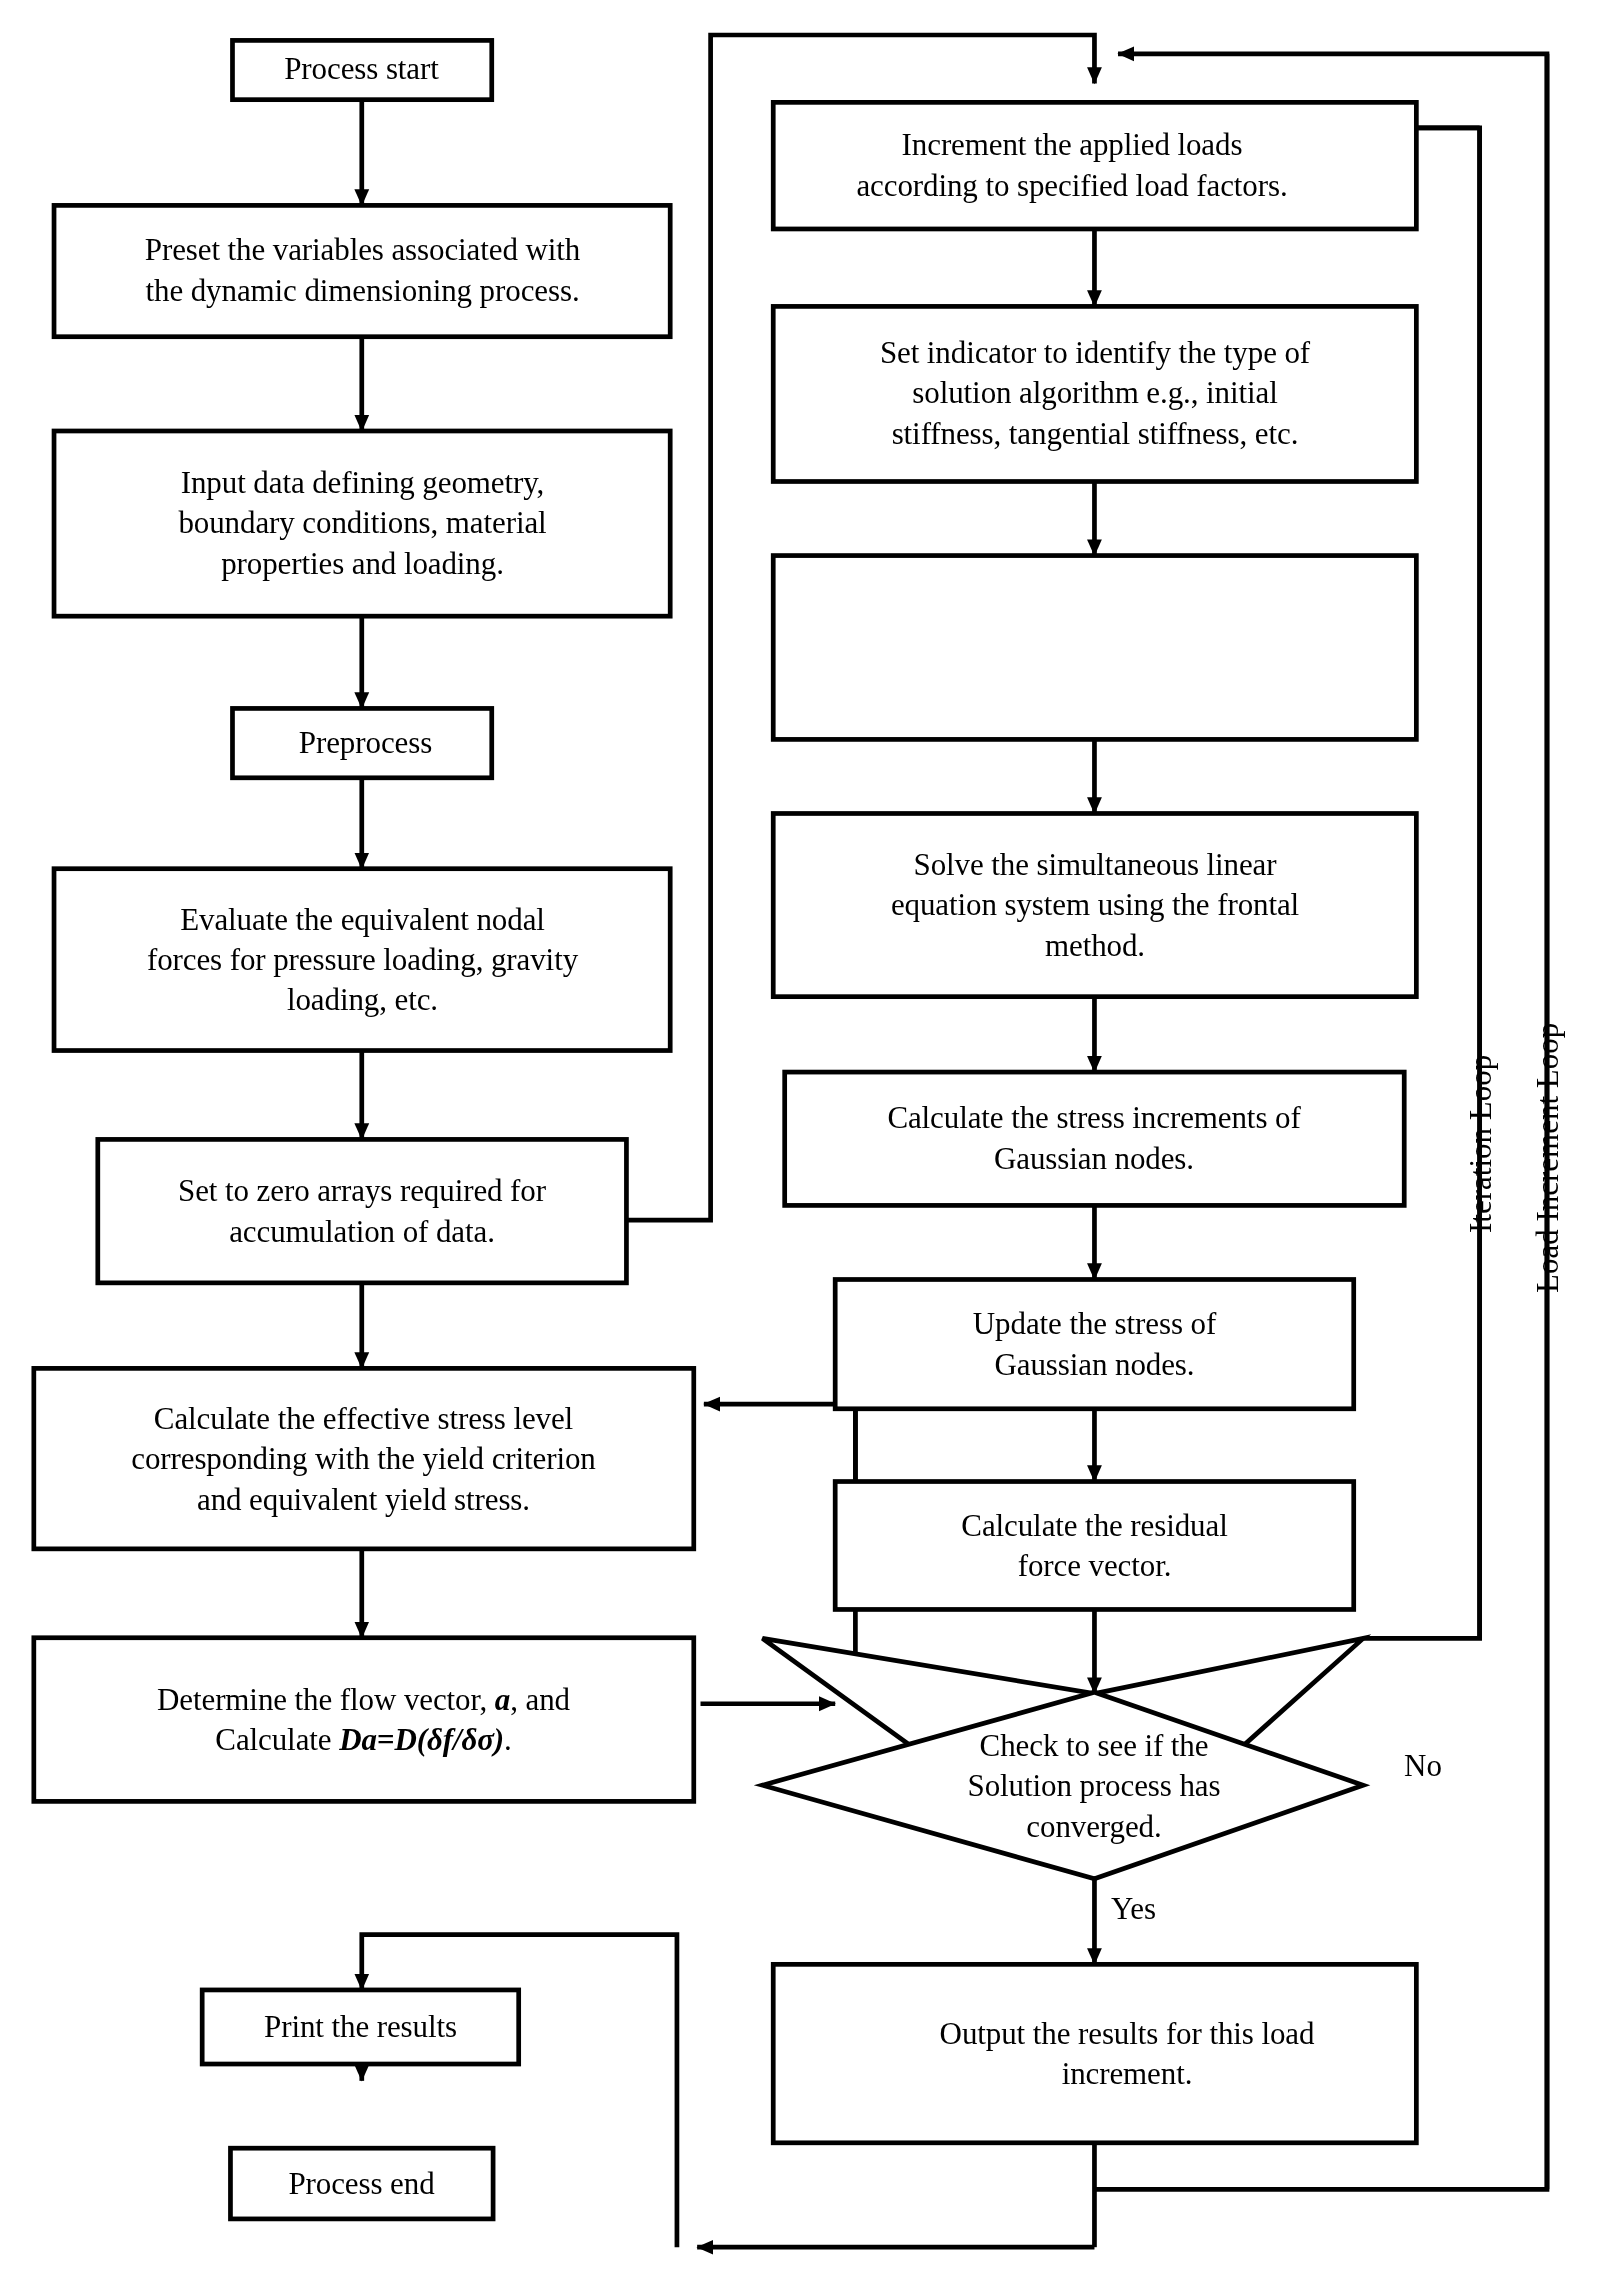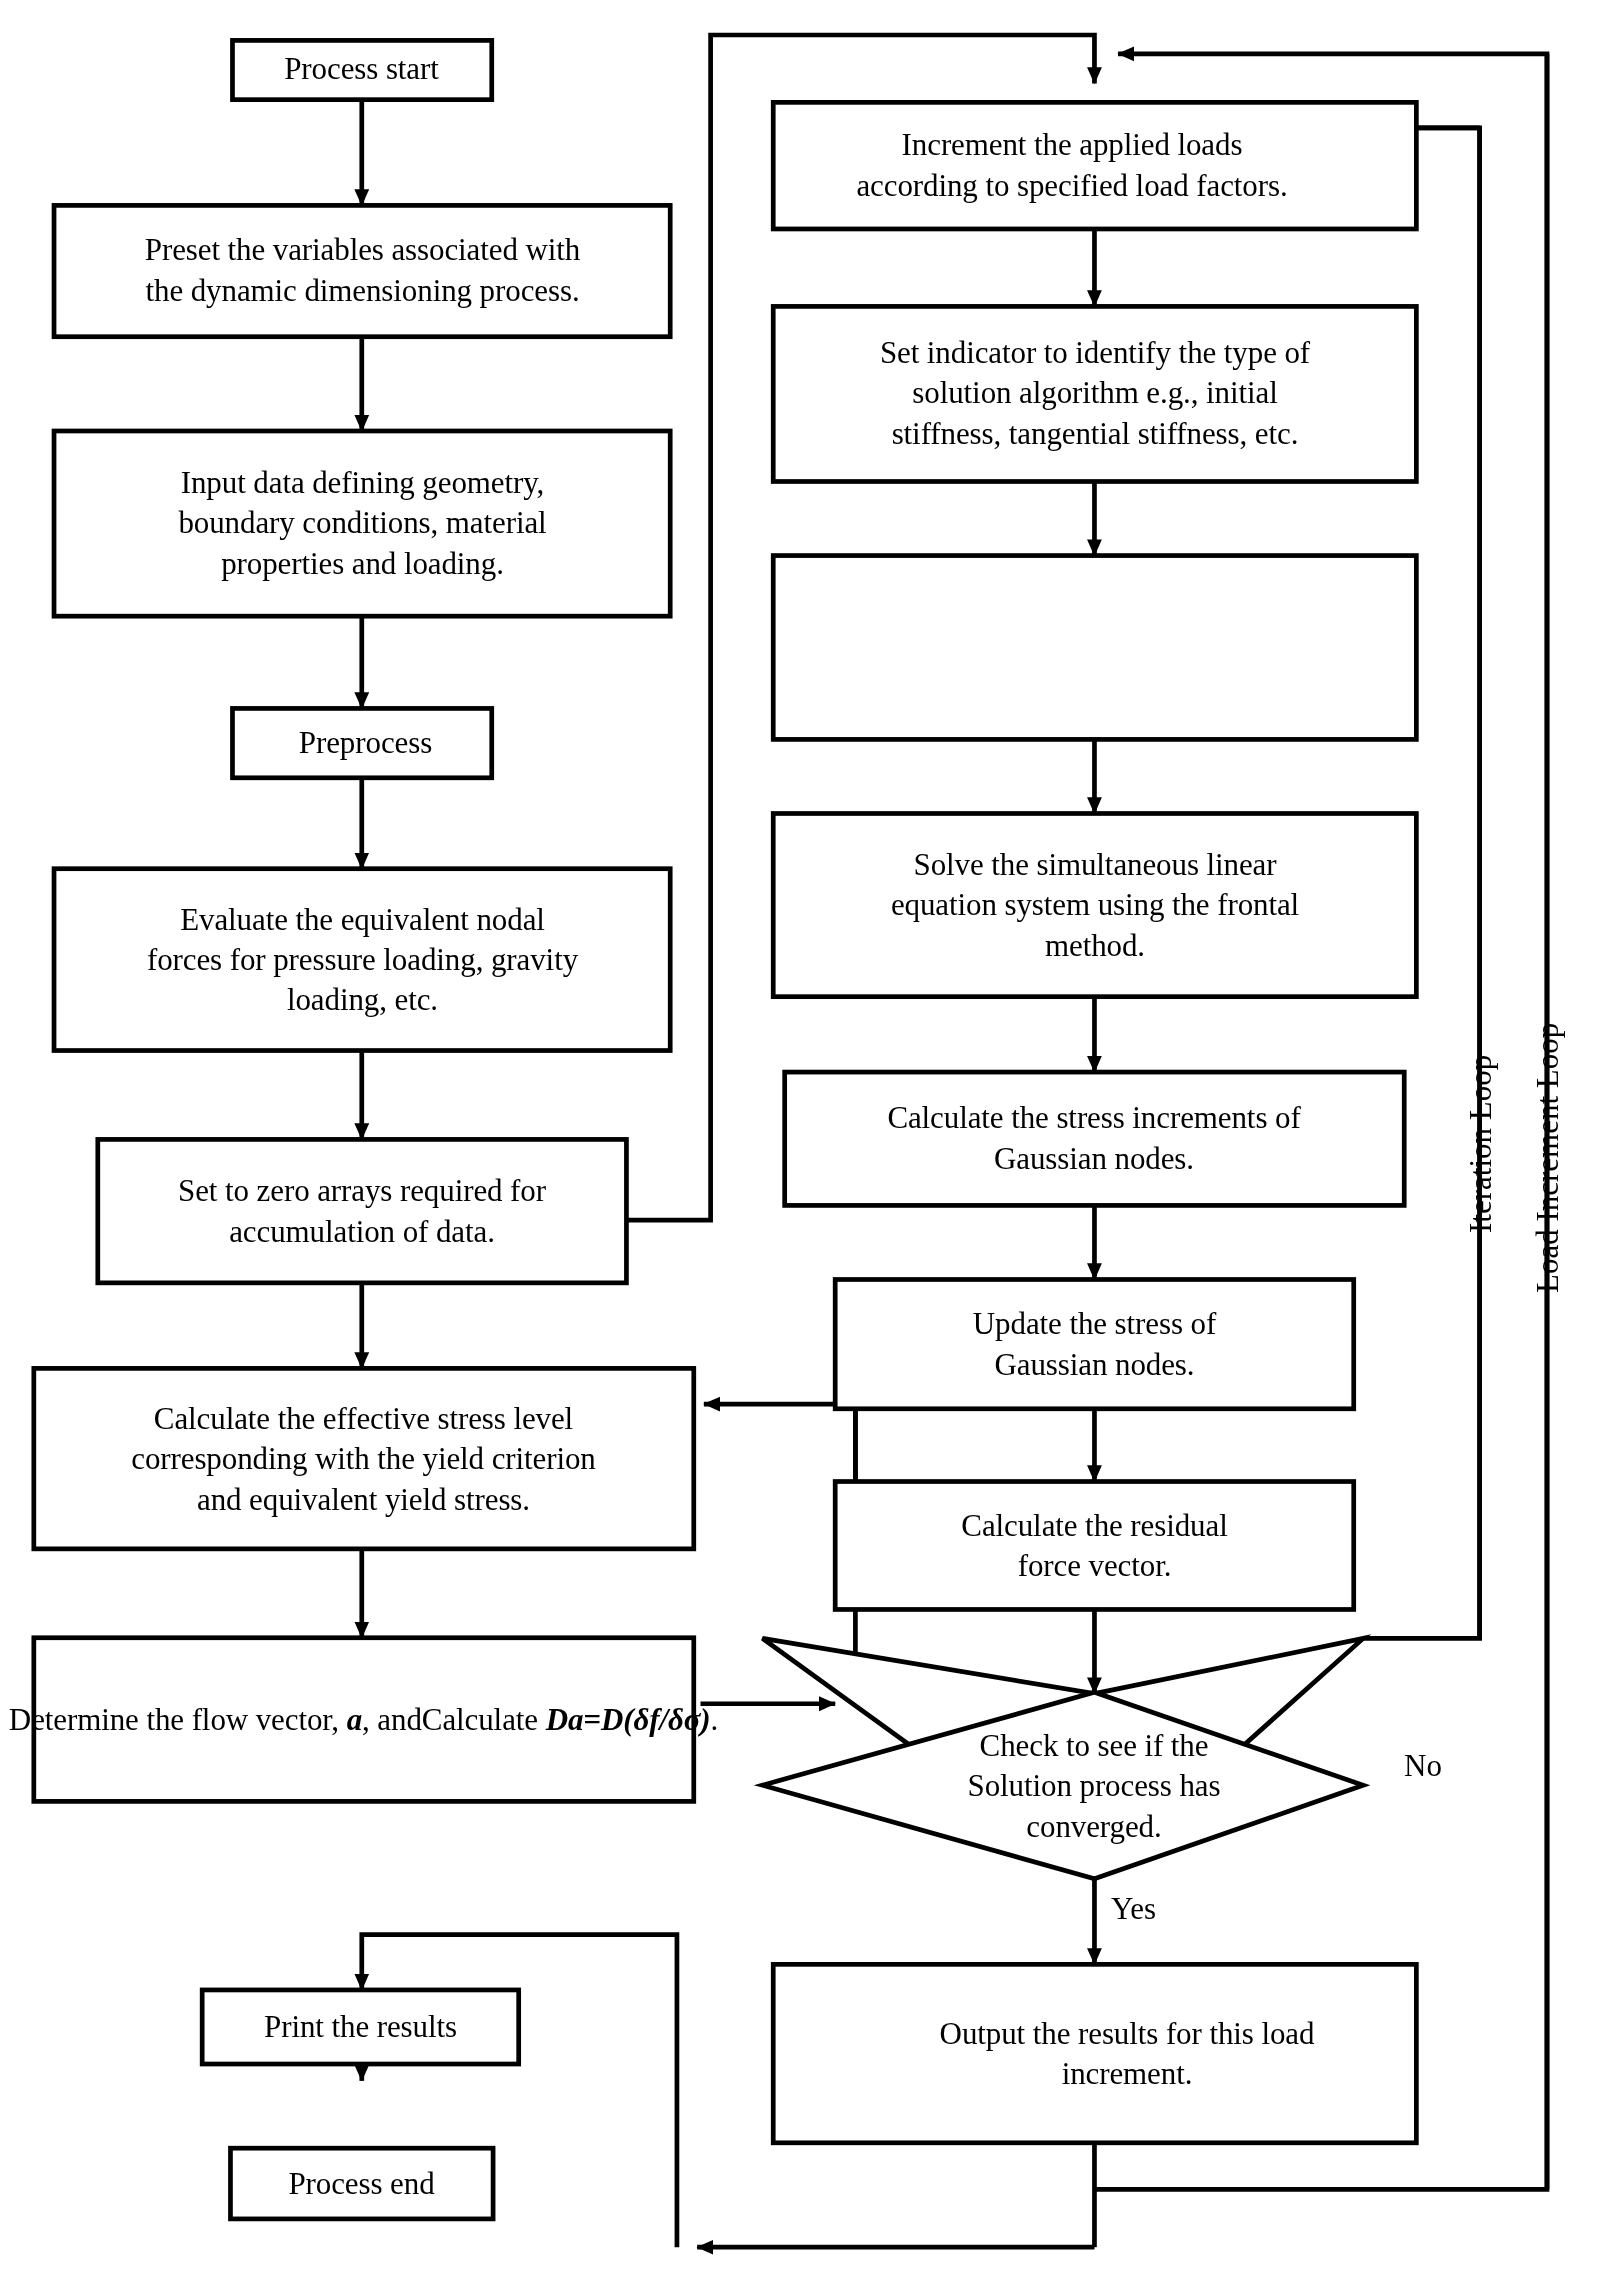--- a/index.html
+++ b/index.html
@@ -147,21 +147,21 @@
 forces for pressure loading, gravity
 loading, etc.</div>
 
   <div class="node-text" style="left:101px;top:1140px;width:522px;height:143px;">Set to zero arrays required for
 accumulation of data.</div>
 
   <div class="node-text" style="left:36px;top:1369px;width:655px;height:181px;">Calculate the effective stress level
 corresponding with the yield criterion
 and equivalent yield stress.</div>
 
-  <div class="node-text" style="left:36px;top:1638px;width:655px;height:164px;flex-direction:row;align-items:center;">
+  <div class="node-text" style="left:36px;top:1638px;width:655px;height:164px;flex-direction:column;align-items:center;">
     <div style="white-space:nowrap;">
       <span>Determine the flow vector, </span><span class="bsym">a</span><span>, and</span>
     </div>
     <div style="white-space:nowrap;">
       <span>Calculate </span><span class="bmath">Da=D(δf/δσ)</span><span>.</span>
     </div>
   </div>
 
   <div class="node-text" style="left:202px;top:1990px;width:317px;height:74px;">Print the results</div>
 

